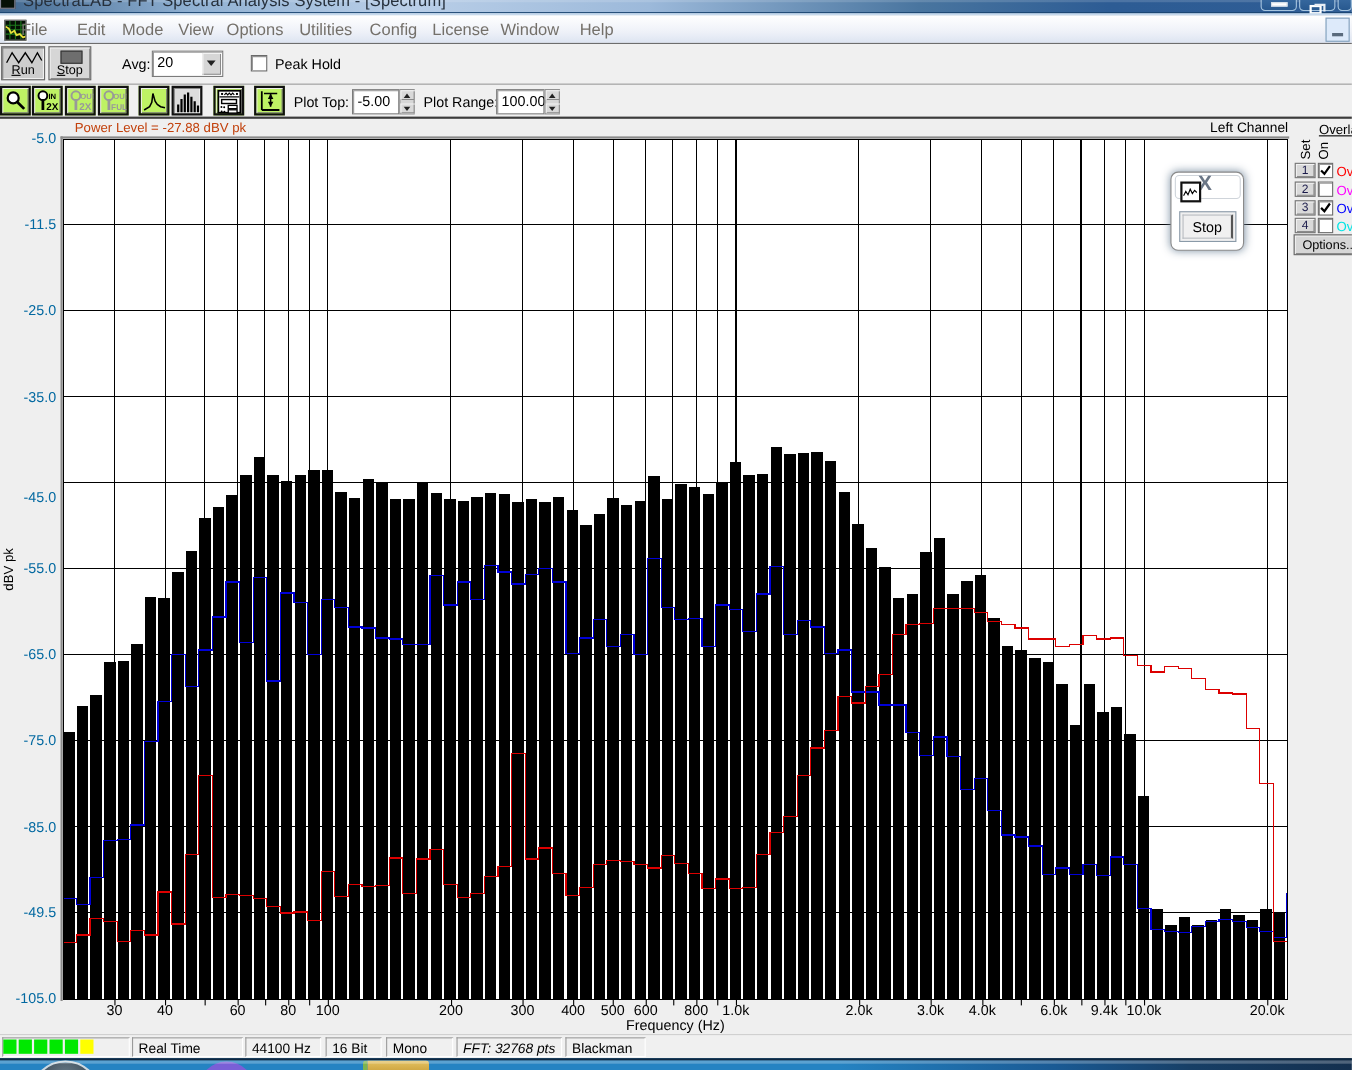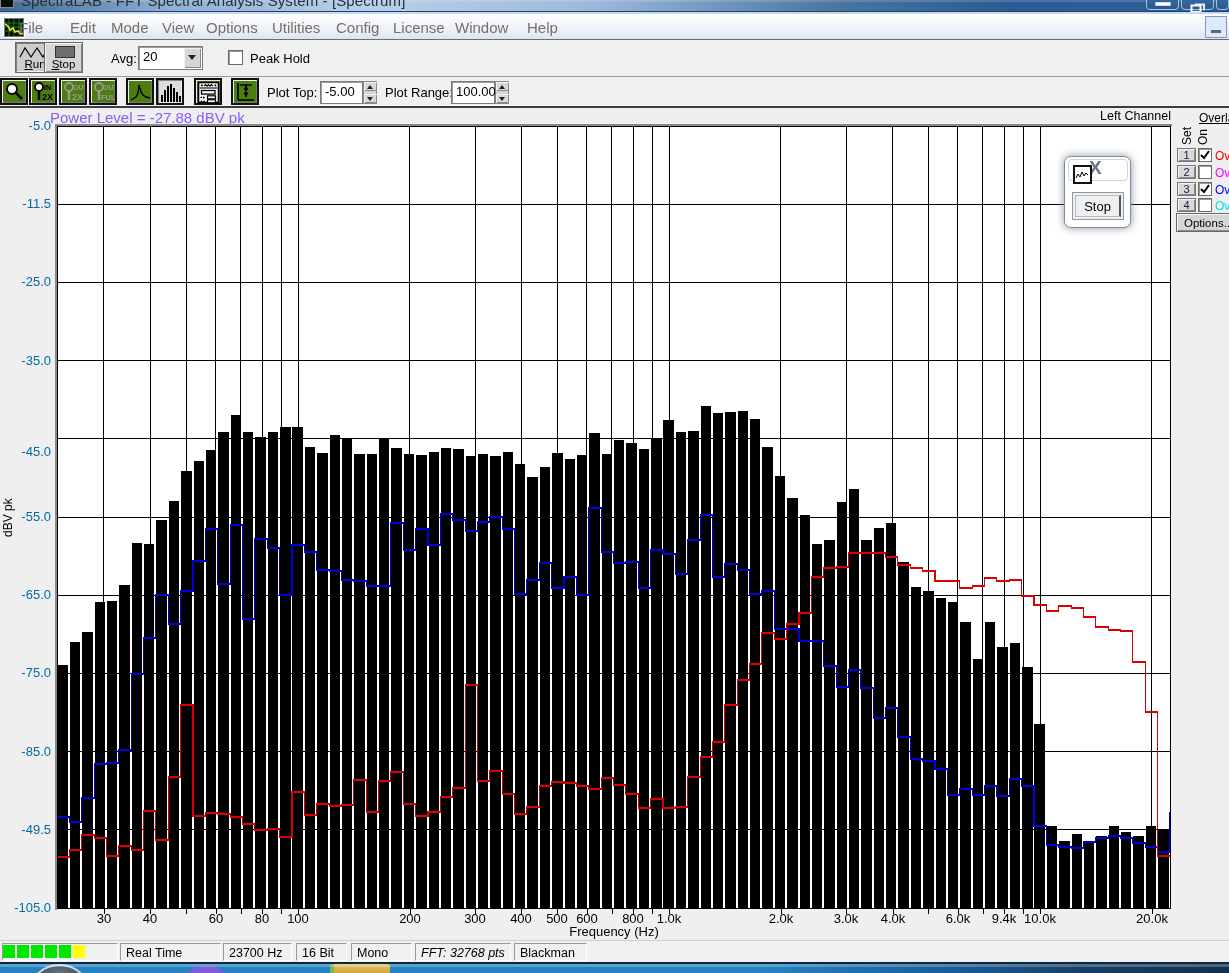--- a/index.html
+++ b/index.html
@@ -30,37 +30,37 @@
 
 
 #tb1 { left:0; top:40px; width:1229px; height:37px; background:#f0f0f0; }
 #tb2 { left:0; top:77px; width:1229px; height:31px; background:#f0f0f0; border-bottom:2px solid #3c3c3c; }
 #tb2:before { content:""; position:absolute; left:0; top:-1px; width:1229px; height:1px; background:#9a9a9a; }
 .btn3d { position:absolute; background:#d6d6d6; border:1px solid #6a6a6a;
   box-shadow:inset 1px 1px 0 #f4f4f4, inset -1px -1px 0 #8a8a8a; }
 .btn3d.pressed { background:#cdcdcd; box-shadow:inset 1px 1px 0 #808080, inset -1px -1px 0 #f0f0f0; }
 .tbtxt { position:absolute; width:100%; text-align:center; bottom:2px; font-size:11.5px; color:#000; }
 .u { text-decoration:underline; }
-.ibtn { position:absolute; top:1px; width:28px; height:27px; background:#4d7c0f; border:2px solid #111;
+.ibtn { position:absolute; top:1px; width:28px; height:27px; background:#bef264; border:2px solid #111;
   box-shadow:inset 1px 1px 0 #eee, inset -1px -1px 0 #777; }
 .ibtn.pressed { background:#dcdcdc; box-shadow:inset 1px 1px 0 #888, inset -1px -1px 0 #eee; }
 .ibtn svg { position:absolute; left:1px; top:1px; }
 .lbl { position:absolute; font-size:13px; color:#000; }
 .field { position:absolute; background:#fff; border:1px solid #7b7b7b;
   box-shadow:inset 1px 1px 0 #9a9a9a; font-size:13px; padding:2px 0 0 4px; color:#000; }
 .spin { position:absolute; width:14px; background:#d6d6d6; border:1px solid #888; }
 .spin .up, .spin .dn { position:absolute; left:0; width:13px; height:9px; background:#d9d9d9;
   box-shadow:inset 1px 1px 0 #f2f2f2, inset -1px -1px 0 #8a8a8a; }
 .spin .up { top:0; } .spin .dn { bottom:0; }
 .arr { position:absolute; left:3px; width:0; height:0; border-left:3.5px solid transparent; border-right:3.5px solid transparent; }
 .arr.a-up { top:2.5px; border-bottom:4px solid #222; }
 .arr.a-dn { top:3px; border-top:4px solid #222; }
 
 
-#powlab { left:50px; top:109px; font-size:15px; color:#8b5cf6; }
+#powlab { left:68px; top:109px; font-size:12px; color:#c2410c; }
 #chanlab { right:58px; top:109px; font-size:12.5px; color:#000; }
 #plotedge { left:55px; top:124px; width:1117px; height:786px; border-left:2px solid #8a8a8a; border-top:2px solid #8a8a8a; }
 #plotsvg { left:57px; top:126px; width:1114px; height:783px; }
 .ylab { position:absolute; left:0px; width:51px; text-align:right; font-size:13px; color:#0369a1; }
 .xlab { position:absolute; top:911px; width:60px; text-align:center; font-size:13px; color:#000; }
 #dbvlab { left:-12px; top:510px; font-size:12px; color:#000; transform:rotate(-90deg); width:40px; }
 #freqlab { left:564px; top:924px; width:100px; text-align:center; font-size:13px; color:#000; }
 
 
 #ovlab { left:1199px; top:111px; font-size:12px; color:#000; text-decoration:underline; white-space:nowrap; }
@@ -135,21 +135,21 @@
 <span class="mi" style="left:336px">Config</span>
 <span class="mi" style="left:393px">License</span>
 <span class="mi" style="left:455px">Window</span>
 <span class="mi" style="left:527px">Help</span>
   <div id="mdimin">
       <div class="d"></div>
     </div>
 </div>
 
 <div id="tb1" class="abs">
-  <div class="btn3d pressed" style="left:1px;top:2px;width:40px;height:31px;margin-left:14px;">
+  <div class="btn3d pressed" style="left:1px;top:2px;width:40px;height:31px;">
     <svg width="37" height="17" style="position:absolute;left:1px;top:1px">
         <polyline points="3,13 8,4 14,13 20,4 26,13 31,4 35,11" stroke="#000" stroke-width="1.2" fill="none"></polyline>
       </svg>
     <div class="tbtxt"><span class="u">R</span>un</div>
   </div>
   <div class="btn3d" style="left:44px;top:2px;width:39px;height:31px;">
     <div style="position:absolute;left:10px;top:3px;width:20px;height:12px;background:#6e6e6e;border:1px solid #333;"></div>
     <div class="tbtxt"><span class="u">S</span>top</div>
   </div>
   <div class="lbl" style="left:111px;top:11px;">Avg:</div>
@@ -402,21 +402,21 @@
 
 <div id="status" class="abs">
   <div class="panel" style="left:2px;width:116px;"></div>
   <div class="blk" style="left:3px;background:#00e800;"></div>
   <div class="blk" style="left:17px;background:#00e800;"></div>
   <div class="blk" style="left:31px;background:#00e800;"></div>
   <div class="blk" style="left:45px;background:#00e800;"></div>
   <div class="blk" style="left:59px;background:#00e800;"></div>
   <div class="blk" style="left:73px;background:#ffff00;"></div>
   <div class="panel" style="left:120px;width:101px;">Real Time</div>
-  <div class="panel" style="left:223px;width:69px;">23700 Hz</div>
+  <div class="panel" style="left:223px;width:69px;">44100 Hz</div>
   <div class="panel" style="left:296px;width:51px;">16 Bit</div>
   <div class="panel" style="left:351px;width:61px;">Mono</div>
   <div class="panel" style="left:415px;width:96px;font-style:italic;">FFT: 32768 pts</div>
   <div class="panel" style="left:514px;width:73px;">Blackman</div>
 </div>
 
 <div id="task" class="abs">
   <div class="orb" style="left:27px;top:2px;width:65px;height:65px;background:radial-gradient(circle at 50% 22%,#6b7e8c,#27333d 65%);border:2px solid #ccd8e0;"></div>
   <div class="orb" style="left:180px;top:3px;width:52px;height:52px;background:#7a5fd6;"></div>
   <div style="position:absolute;left:330px;top:2px;width:60px;height:9px;background:linear-gradient(#e4c263,#d0a843);border-radius:3px 3px 0 0;border-left:4px solid #7db44e;"></div>

